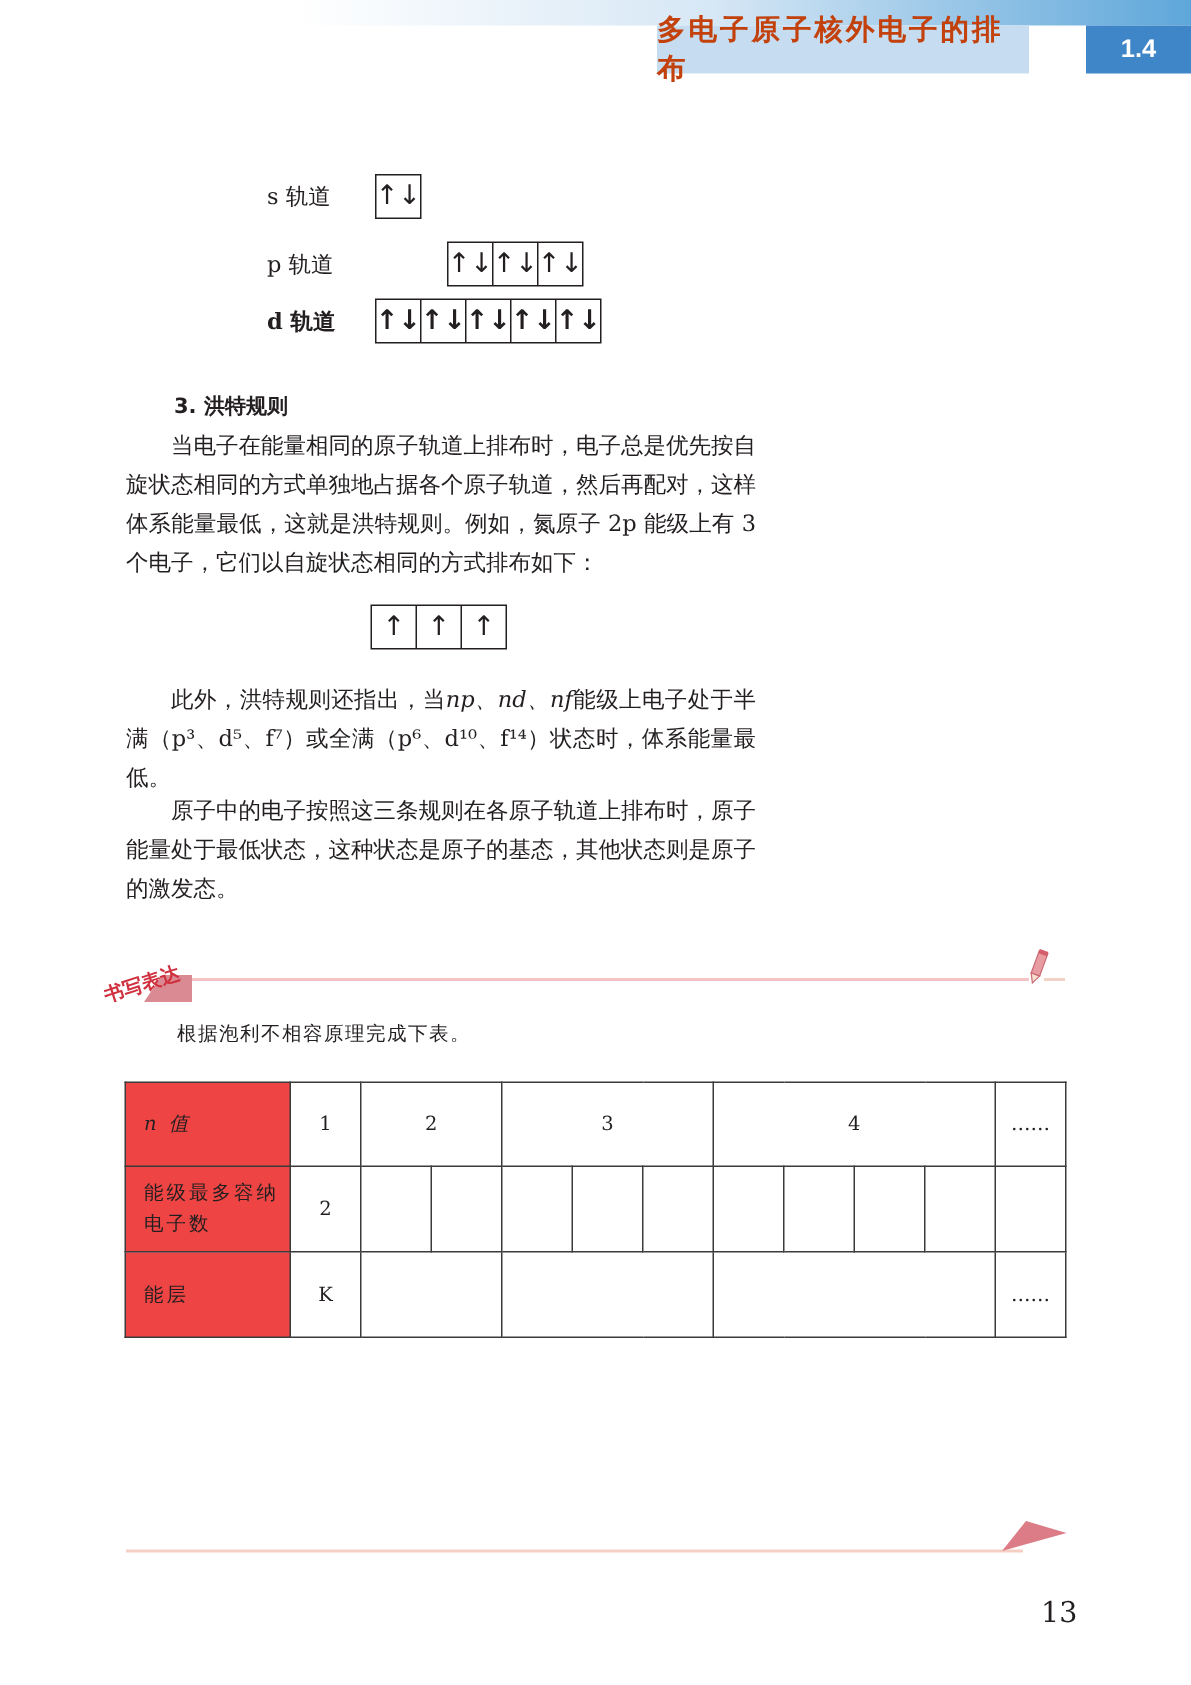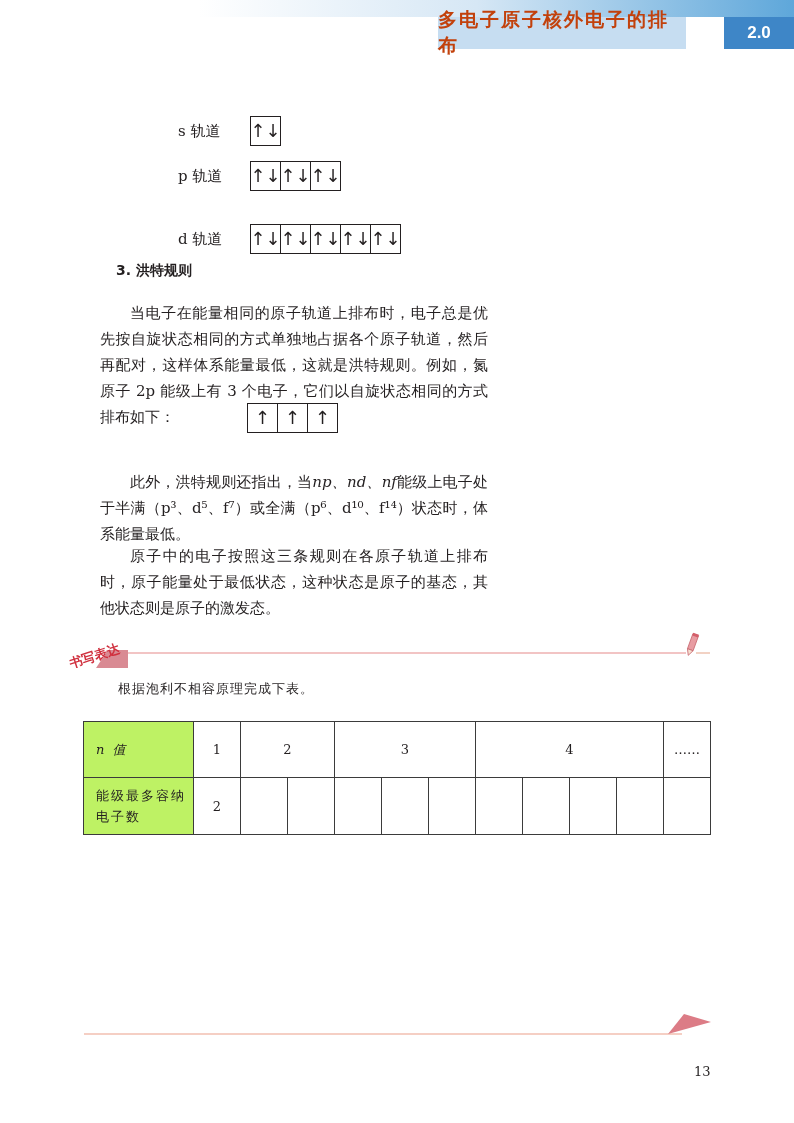--- a/index.html
+++ b/index.html
@@ -17,55 +17,55 @@
   .orb-row { position:absolute; left:178px; height:30px; display:flex; align-items:center; }
   .orb-label { width:72px; font-size:15px; }
   .boxes { display:flex; border:1px solid #231f20; }
   .box { width:29px; height:28px; border-right:1px solid #231f20; display:flex;
          align-items:center; justify-content:center; font-size:18px; line-height:1; font-family:"DejaVu Sans", sans-serif; }
   .box:last-child { border-right:none; }
   .sec-title { position:absolute; left:116px; top:262px; font-family:"DejaVu Sans", sans-serif;
                font-weight:bold; font-size:14px;text-align:right; }
   .para { position:absolute; left:84px; width:420px; font-size:15px; line-height:26px;
           text-align:justify; }
-  .para p { margin:16px; text-indent:30px; }
+  .para p { margin:0; text-indent:30px; }
   .write-tag { position:absolute; left:66px; top:634px; width:70px; height:30px; }
   .write-line { position:absolute; left:128px; top:652px; width:558px; height:2px; background:#f2c4c4; }
   .write-line2 { position:absolute; left:696px; top:652px; width:14px; height:2px; background:#f2d2c4; }
   .pencil { position:absolute; left:684px; top:632px; }
   .instr { position:absolute; left:118px; top:680px; font-size:13px; letter-spacing:1px; }
   table { position:absolute; left:83px; top:721px; border-collapse:collapse; font-size:13px; }
   td { border:1.5px solid #3b3b3b; padding:0; text-align:center; vertical-align:middle; }
-  td.lab { background:#bef264; text-align:left; padding-left:12px; line-height:21px; letter-spacing:2px; }
+  td.lab { background:#ef4444; text-align:left; padding-left:12px; line-height:21px; letter-spacing:2px; }
   .bottom-line { position:absolute; left:84px; top:1033px; width:598px; height:2px; background:#f5cfc4; }
   .arrow { position:absolute; left:668px; top:1012px; }
-  .page-num { position:absolute; left:694px; top:1064px; font-size:13px; }
+  .page-num { position:absolute; left:694px; top:1064px; font-size:19px; }
 </style>
 </head>
 <body>
 
 <div class="topbar"></div>
 <div class="hdr-title">多电子原子核外电子的排布</div>
-<div class="hdr-num">2.0</div>
+<div class="hdr-num">1.4</div>
 
 <div class="orb-row" style="top:116px;">
   <span class="orb-label">s 轨道</span>
   <div class="boxes">
     <div class="box">↑↓</div>
   </div>
 </div>
-<div class="orb-row" style="top:161px;">
+<div class="orb-row" style="top:161px;gap:48px;">
   <span class="orb-label">p 轨道</span>
   <div class="boxes">
     <div class="box">↑↓</div>
     <div class="box">↑↓</div>
     <div class="box">↑↓</div>
   </div>
 </div>
-<div class="orb-row" style="top:224px;">
+<div class="orb-row" style="top:199px;font-weight:bold;">
   <span class="orb-label">d 轨道</span>
   <div class="boxes">
     <div class="box">↑↓</div>
     <div class="box">↑↓</div>
     <div class="box">↑↓</div>
     <div class="box">↑↓</div>
     <div class="box">↑↓</div>
   </div>
 </div>
 
@@ -140,20 +140,28 @@
         <td></td>
     <td></td>
         <td></td>
         <td></td>
     <td></td>
         <td></td>
         <td></td>
         <td></td>
     <td></td>
   </tr>
+  <tr style="height:57px">
+    <td class="lab">能层</td>
+    <td>K</td>
+    <td colspan="2"></td>
+    <td colspan="3"></td>
+    <td colspan="4"></td>
+    <td>……</td>
+  </tr>
 </tbody>
   </table>
 
 <div class="bottom-line"></div>
 <div class="arrow">
   <svg width="44" height="24" viewBox="0 0 44 24">
     <polygon points="0,22 16,2 43,10" fill="#dc7c86"></polygon>
   </svg>
 </div>
 

